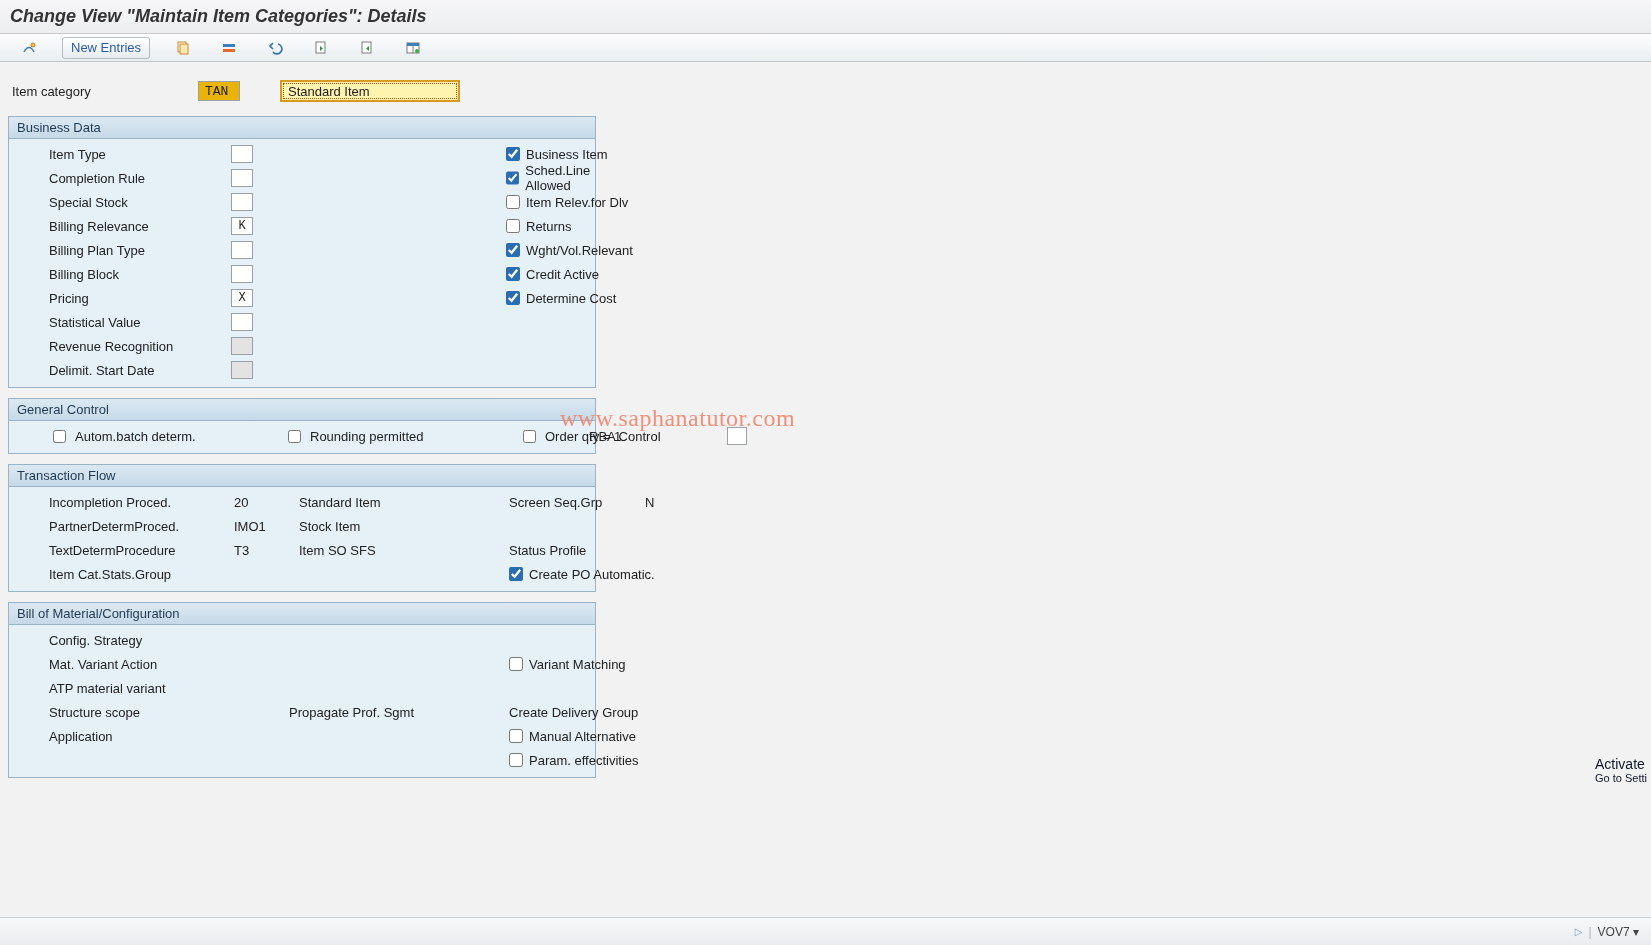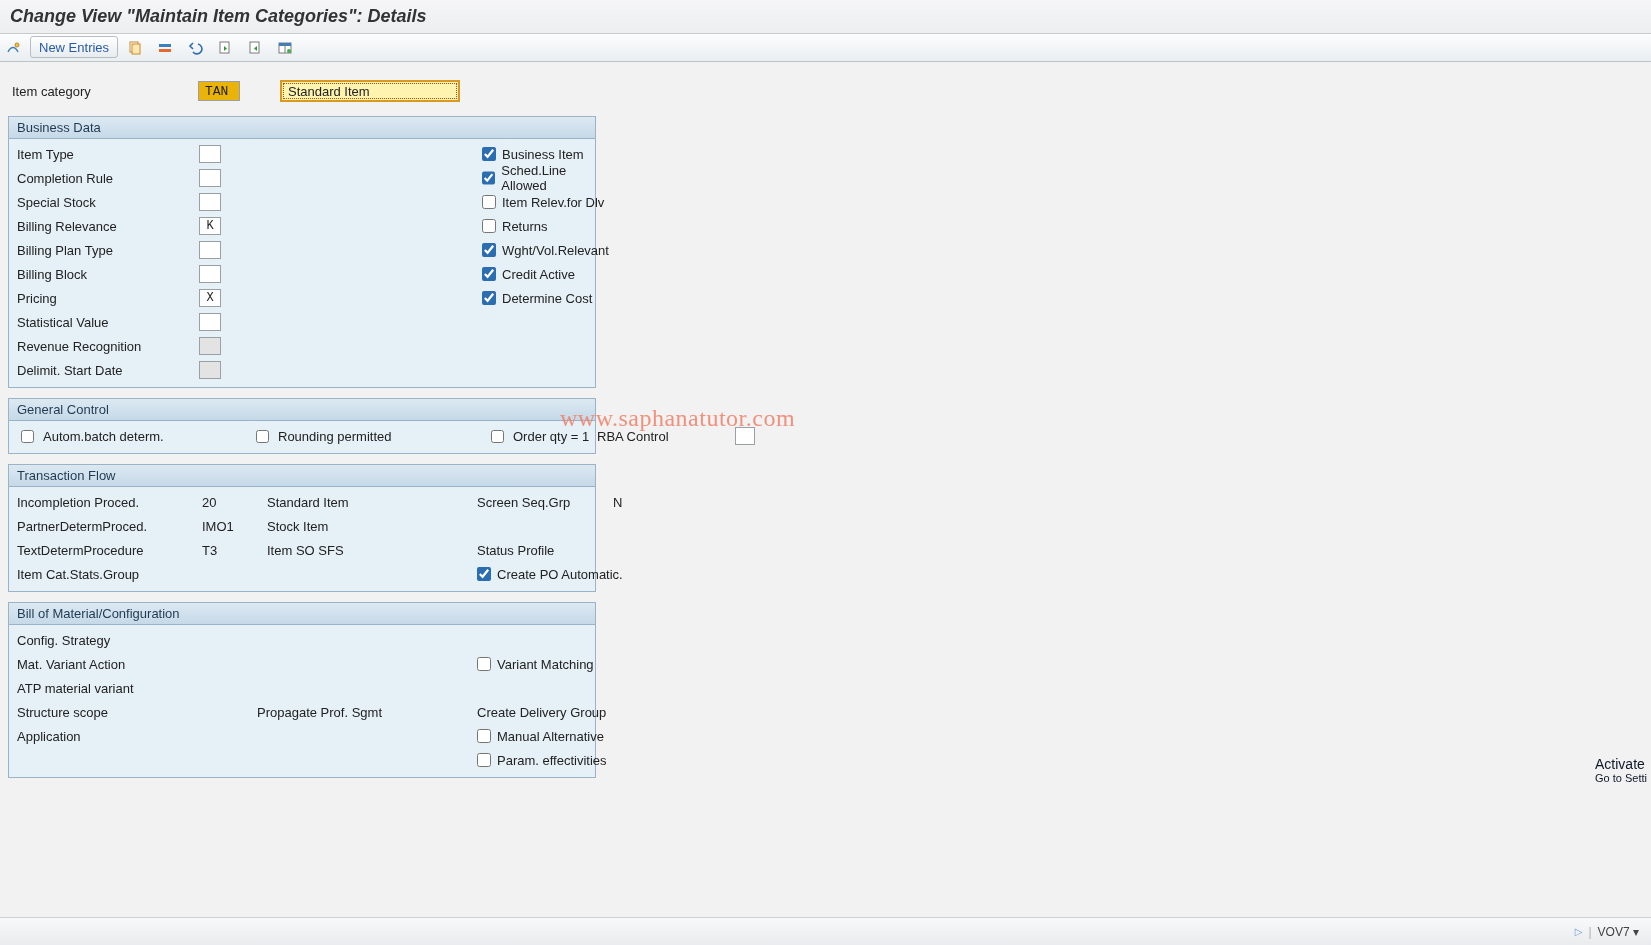--- a/index.html
+++ b/index.html
@@ -19,23 +19,23 @@
     border-bottom: 1px solid #c9c9c9;
   }
   .title-text {
     font-size: 18px;
     font-weight: bold;
     font-style: italic;
     color: #333;
   }
   .toolbar {
     display: flex;
-    align-items: flex-end;
-    gap: 4px;
-    padding: 3px 0;
+    align-items: center;
+    gap: 20px;
+    padding: 3px 16px;
     background: linear-gradient(#fdfdfd,#e9eef2);
     border-bottom: 1px solid #bfc4c9;
     height: 28px;
   }
   .tbtn {
     display: inline-flex;
     align-items: center;
     justify-content: center;
     min-width: 20px; height: 20px;
     padding: 0 4px;
@@ -94,21 +94,22 @@
   .panel-header {
     background: linear-gradient(#dce9f2,#c6d9e8);
     border-bottom: 1px solid #9ab3c6;
     padding: 3px 8px;
     font-size: 13px;
     color: #1f3a52;
   }
   .panel-body {
     padding: 4px 8px 6px 8px;
     display: flex;
-    gap: 10px;
+    gap: 2px;
+    margin-left: 32px;
   }
   .col { display: flex; flex-direction: column; gap: 2px; }
   .col.left { flex: 0 0 455px; }
   .col.right { flex: 1; }
   .fld {
     display: flex;
     align-items: center;
     height: 22px;
   }
   .fld .lbl { width: 182px; }

